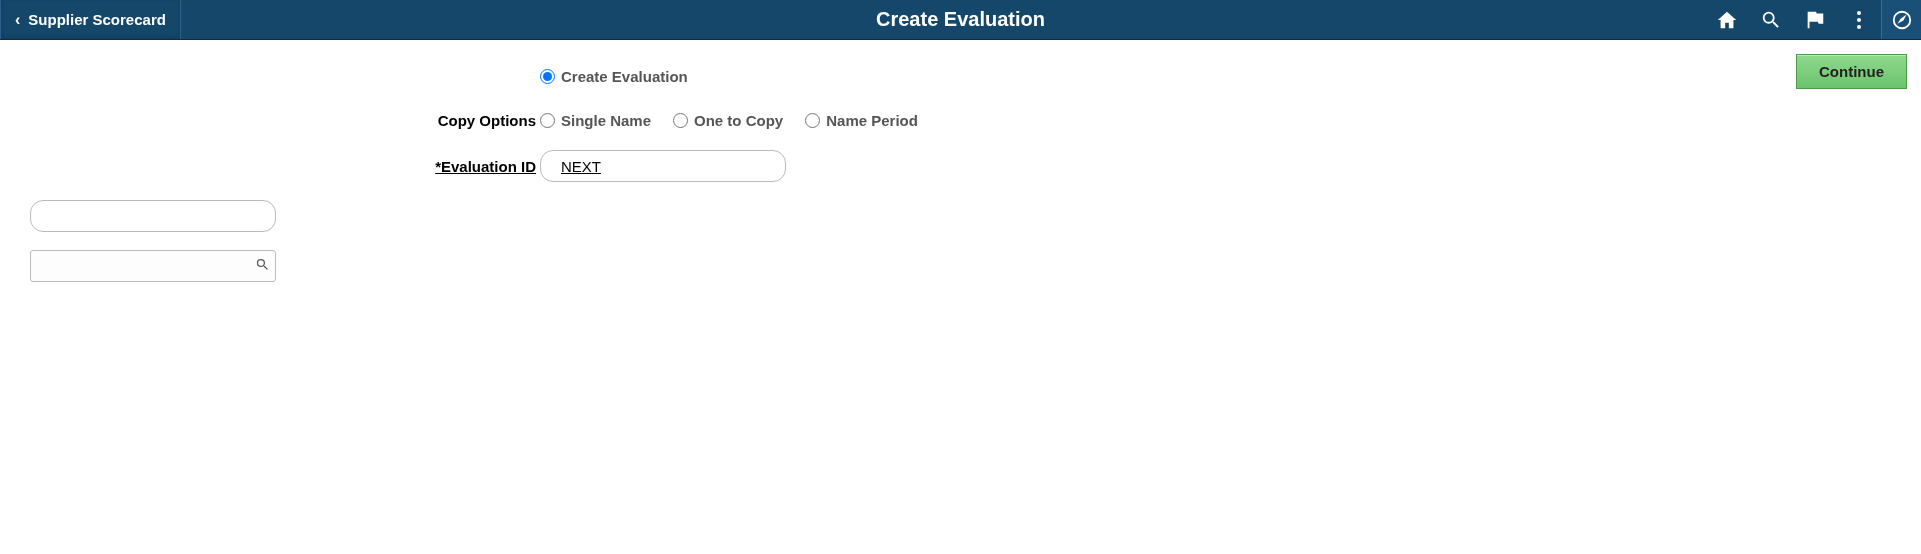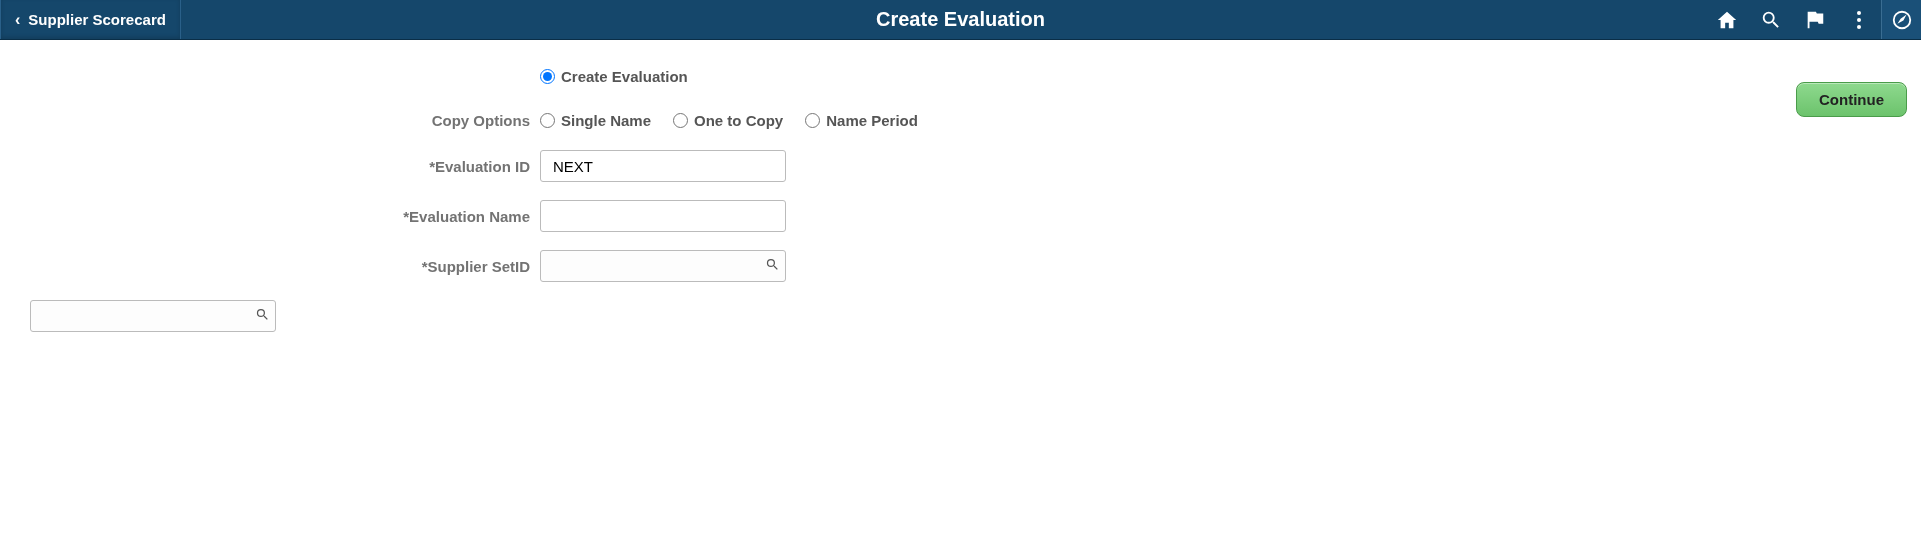--- a/index.html
+++ b/index.html
@@ -86,42 +86,41 @@
     .content {
       padding: 18px 30px 0 30px;
       position: relative;
     }
     .continue-btn {
       position: absolute;
       right: 14px;
       top: 14px;
       background: linear-gradient(to bottom, #8ed98e 0%, #6cc36c 100%);
       border: 1px solid #4a9c4a;
-      border-radius: 8px;
+      border-radius: 0;
       padding: 8px 22px;
       font-weight: bold;
       font-size: 15px;
       color: #222;
       cursor: pointer;
       box-shadow: 0 1px 0 rgba(255,255,255,0.4) inset;
-      margin-top: 28px;
     }
 
     .form-row {
       display: flex;
       align-items: center;
       min-height: 36px;
       margin-bottom: 8px;
     }
     .label-col {
       width: 510px;
       text-align: right;
-      padding-right: 10px;
-      font-weight: bold;
-      color: #737373;
+      padding-right: 4px;
+      font-weight: bold;
+      color: #000000;
       font-size: 15px;
     }
     .field-col {
       display: flex;
       align-items: center;
       gap: 22px;
     }
     .radio-wrap {
       display: flex;
       align-items: center;
@@ -134,22 +133,22 @@
     .radio-wrap label {
       font-weight: bold;
       color: #555;
       font-size: 15px;
       cursor: pointer;
     }
     .text-input {
       width: 246px;
       height: 32px;
       border: 1px solid #bbb;
-      border-radius: 3px;
-      padding: 0 12px;
+      border-radius: 13px;
+      padding: 0 20px;
       font-size: 15px;
       background: #fff;
     }
     .lookup-wrap {
       position: relative;
       width: 246px;
     }
     .lookup-wrap input {
       width: 100%;
       height: 32px;
@@ -240,54 +239,40 @@
         <input type="radio" id="r2" name="mode" style="">
         <label for="r2">One to Copy</label>
       </div>
       <div class="radio-wrap">
         <input type="radio" id="r3" name="mode" style="">
         <label for="r3">Name Period</label>
       </div>
     </div>
   </div>
 
-  <div class="form-row spaced" style="margin-top:10px;">
+  <div class="form-row spaced" style="margin-top:10px;text-decoration:underline;">
     <div class="label-col">*Evaluation ID</div>
     <div class="field-col">
       <input type="text" class="text-input" value="NEXT" style="">
     </div>
   </div>
 
   <div class="form-row spaced">
-    <div class="label-col">*Evaluation Name</div>
     <div class="field-col">
       <input type="text" class="text-input" value="" style="">
     </div>
   </div>
 
+
   <div class="form-row spaced">
-    <div class="label-col">*Supplier SetID</div>
     <div class="field-col">
       <div class="lookup-wrap">
         <input type="text" value="" style="">
         <span class="lookup-icon">
           <svg viewBox="0 0 24 24">
               <path d="M15.5 14h-.79l-.28-.27A6.471 6.471 0 0016 9.5 6.5 6.5 0 109.5 16c1.61 0 3.09-.59 4.23-1.57l.27.28v.79l5 4.99L20.49 19l-4.99-5zM9.5 14A4.5 4.5 0 1114 9.5 4.5 4.5 0 019.5 14z"></path>
             </svg>
         </span>
       </div>
     </div>
   </div>
 
-  <div class="form-row spaced">
-    <div class="field-col">
-      <div class="lookup-wrap">
-        <input type="text" value="" style="">
-        <span class="lookup-icon">
-          <svg viewBox="0 0 24 24">
-              <path d="M15.5 14h-.79l-.28-.27A6.471 6.471 0 0016 9.5 6.5 6.5 0 109.5 16c1.61 0 3.09-.59 4.23-1.57l.27.28v.79l5 4.99L20.49 19l-4.99-5zM9.5 14A4.5 4.5 0 1114 9.5 4.5 4.5 0 019.5 14z"></path>
-            </svg>
-        </span>
-      </div>
-    </div>
-  </div>
-
 </div>
 
 </body></html>

